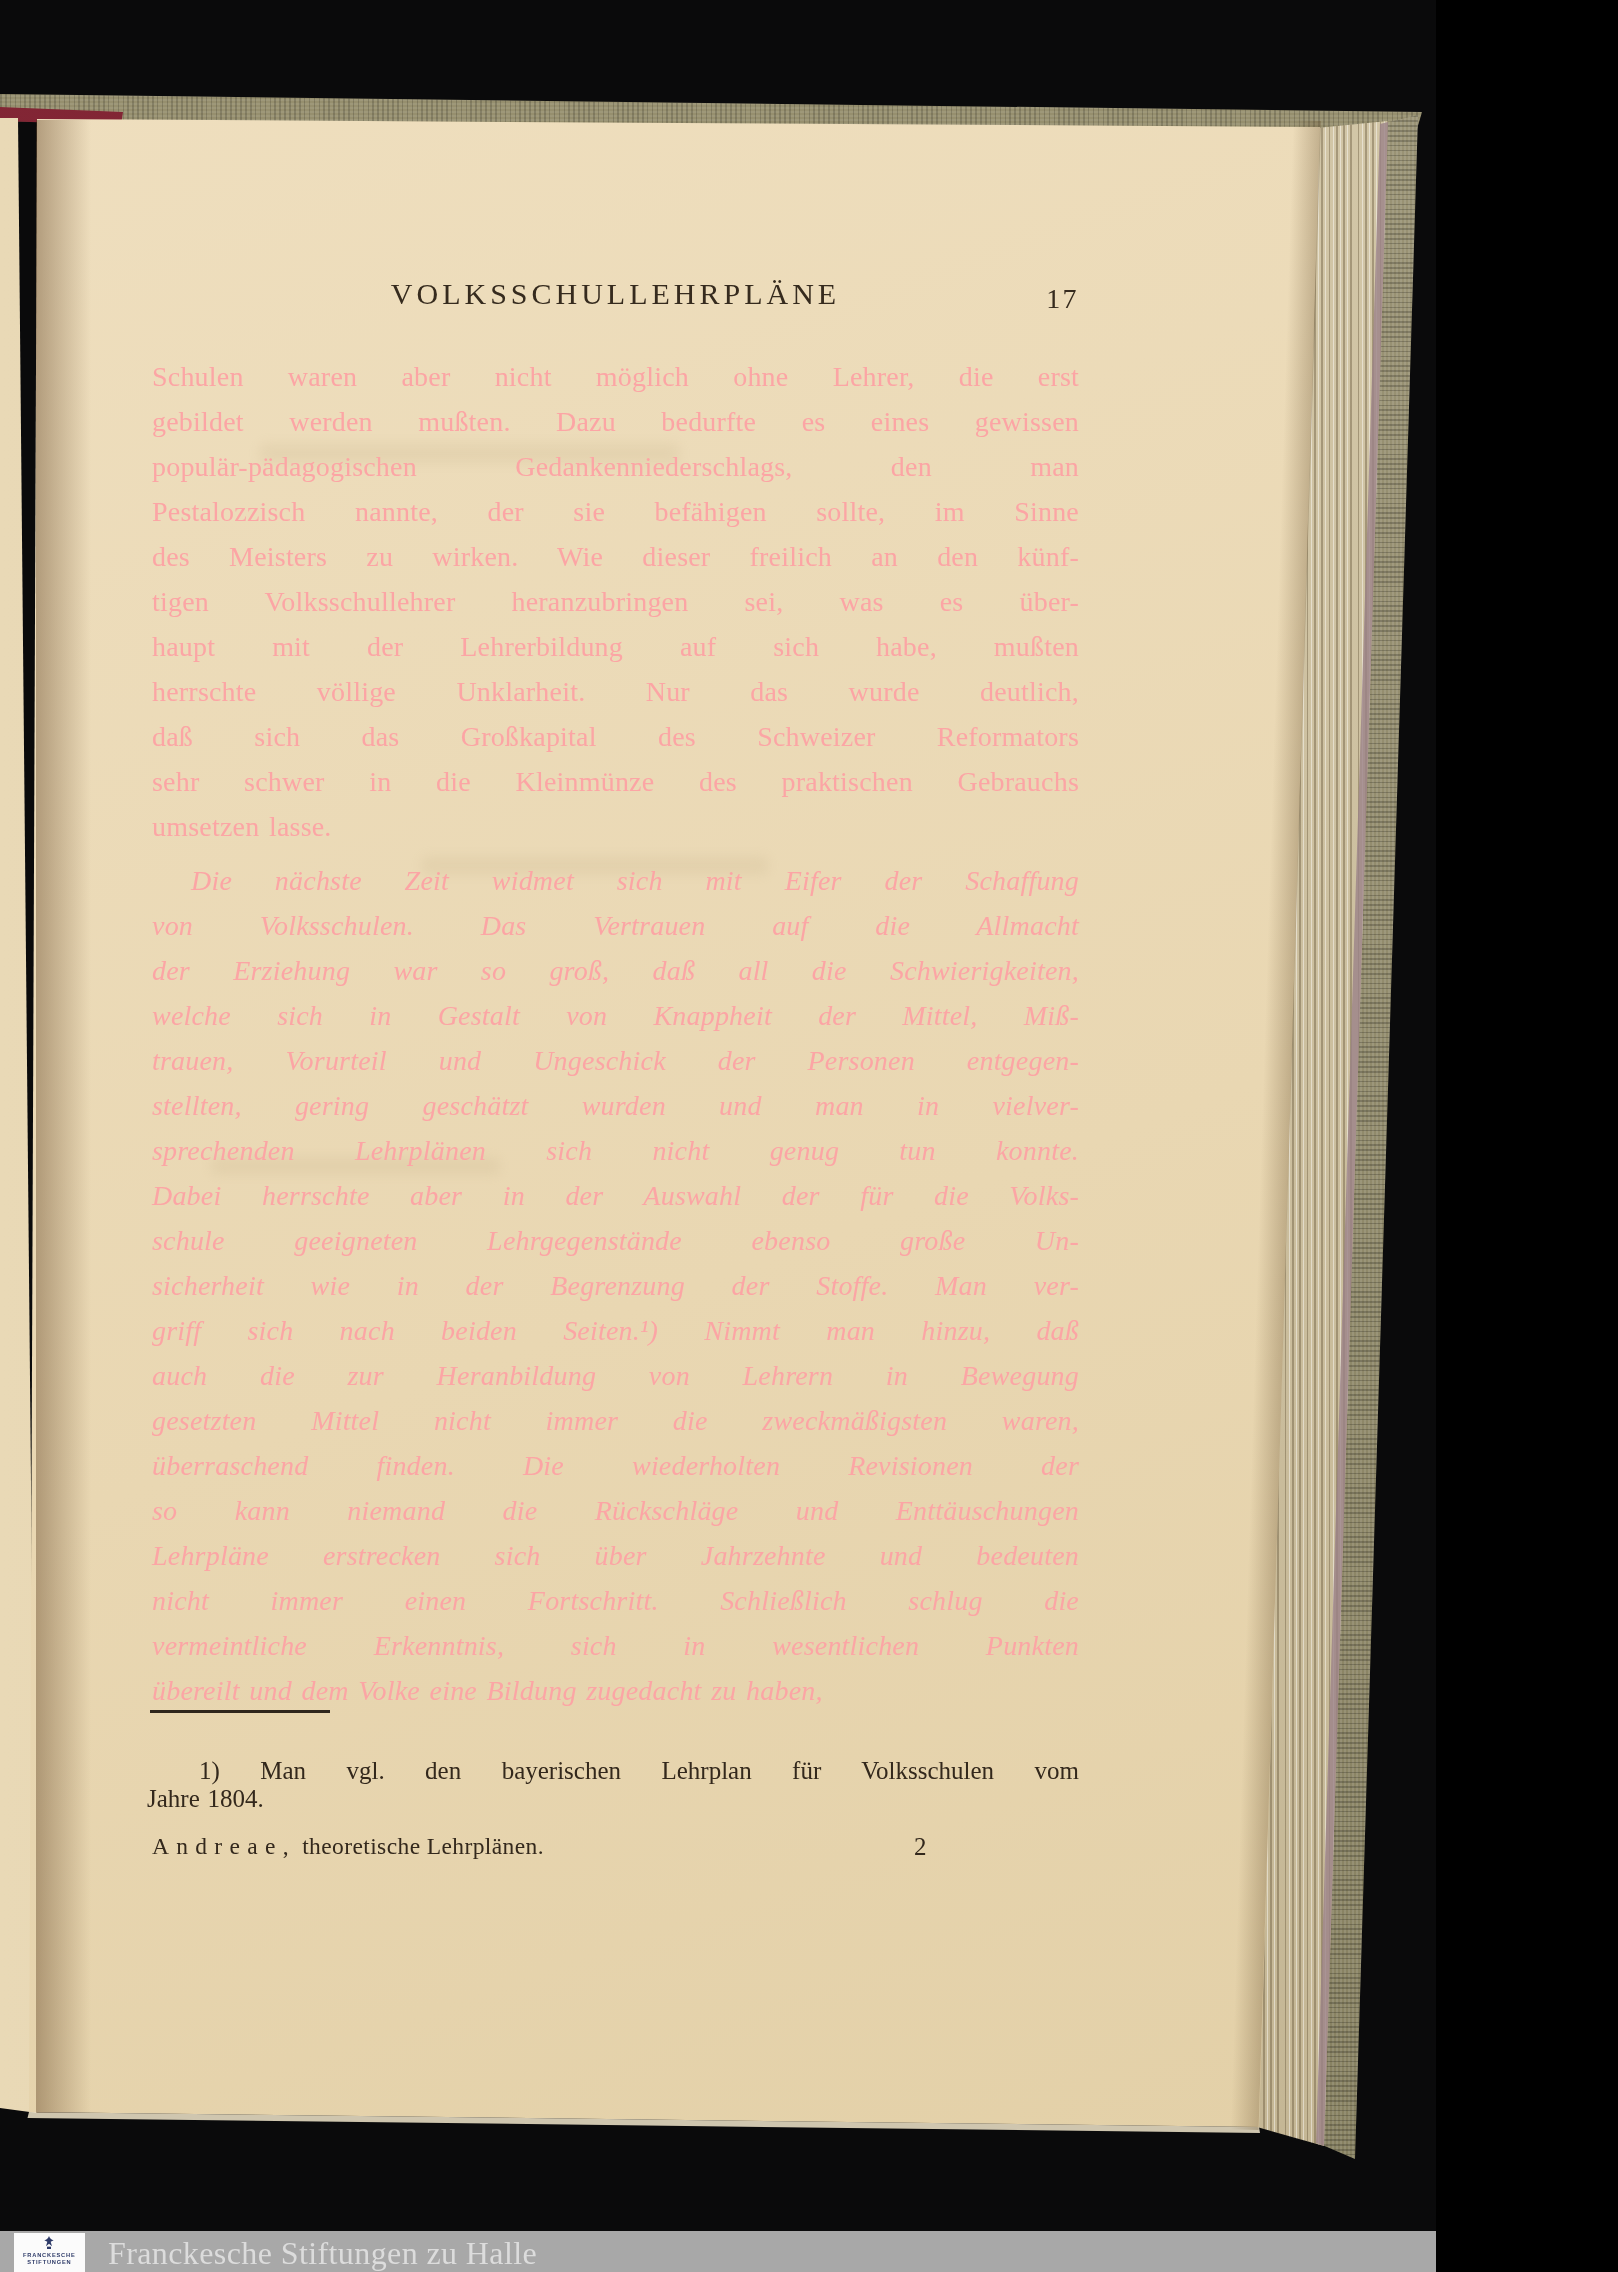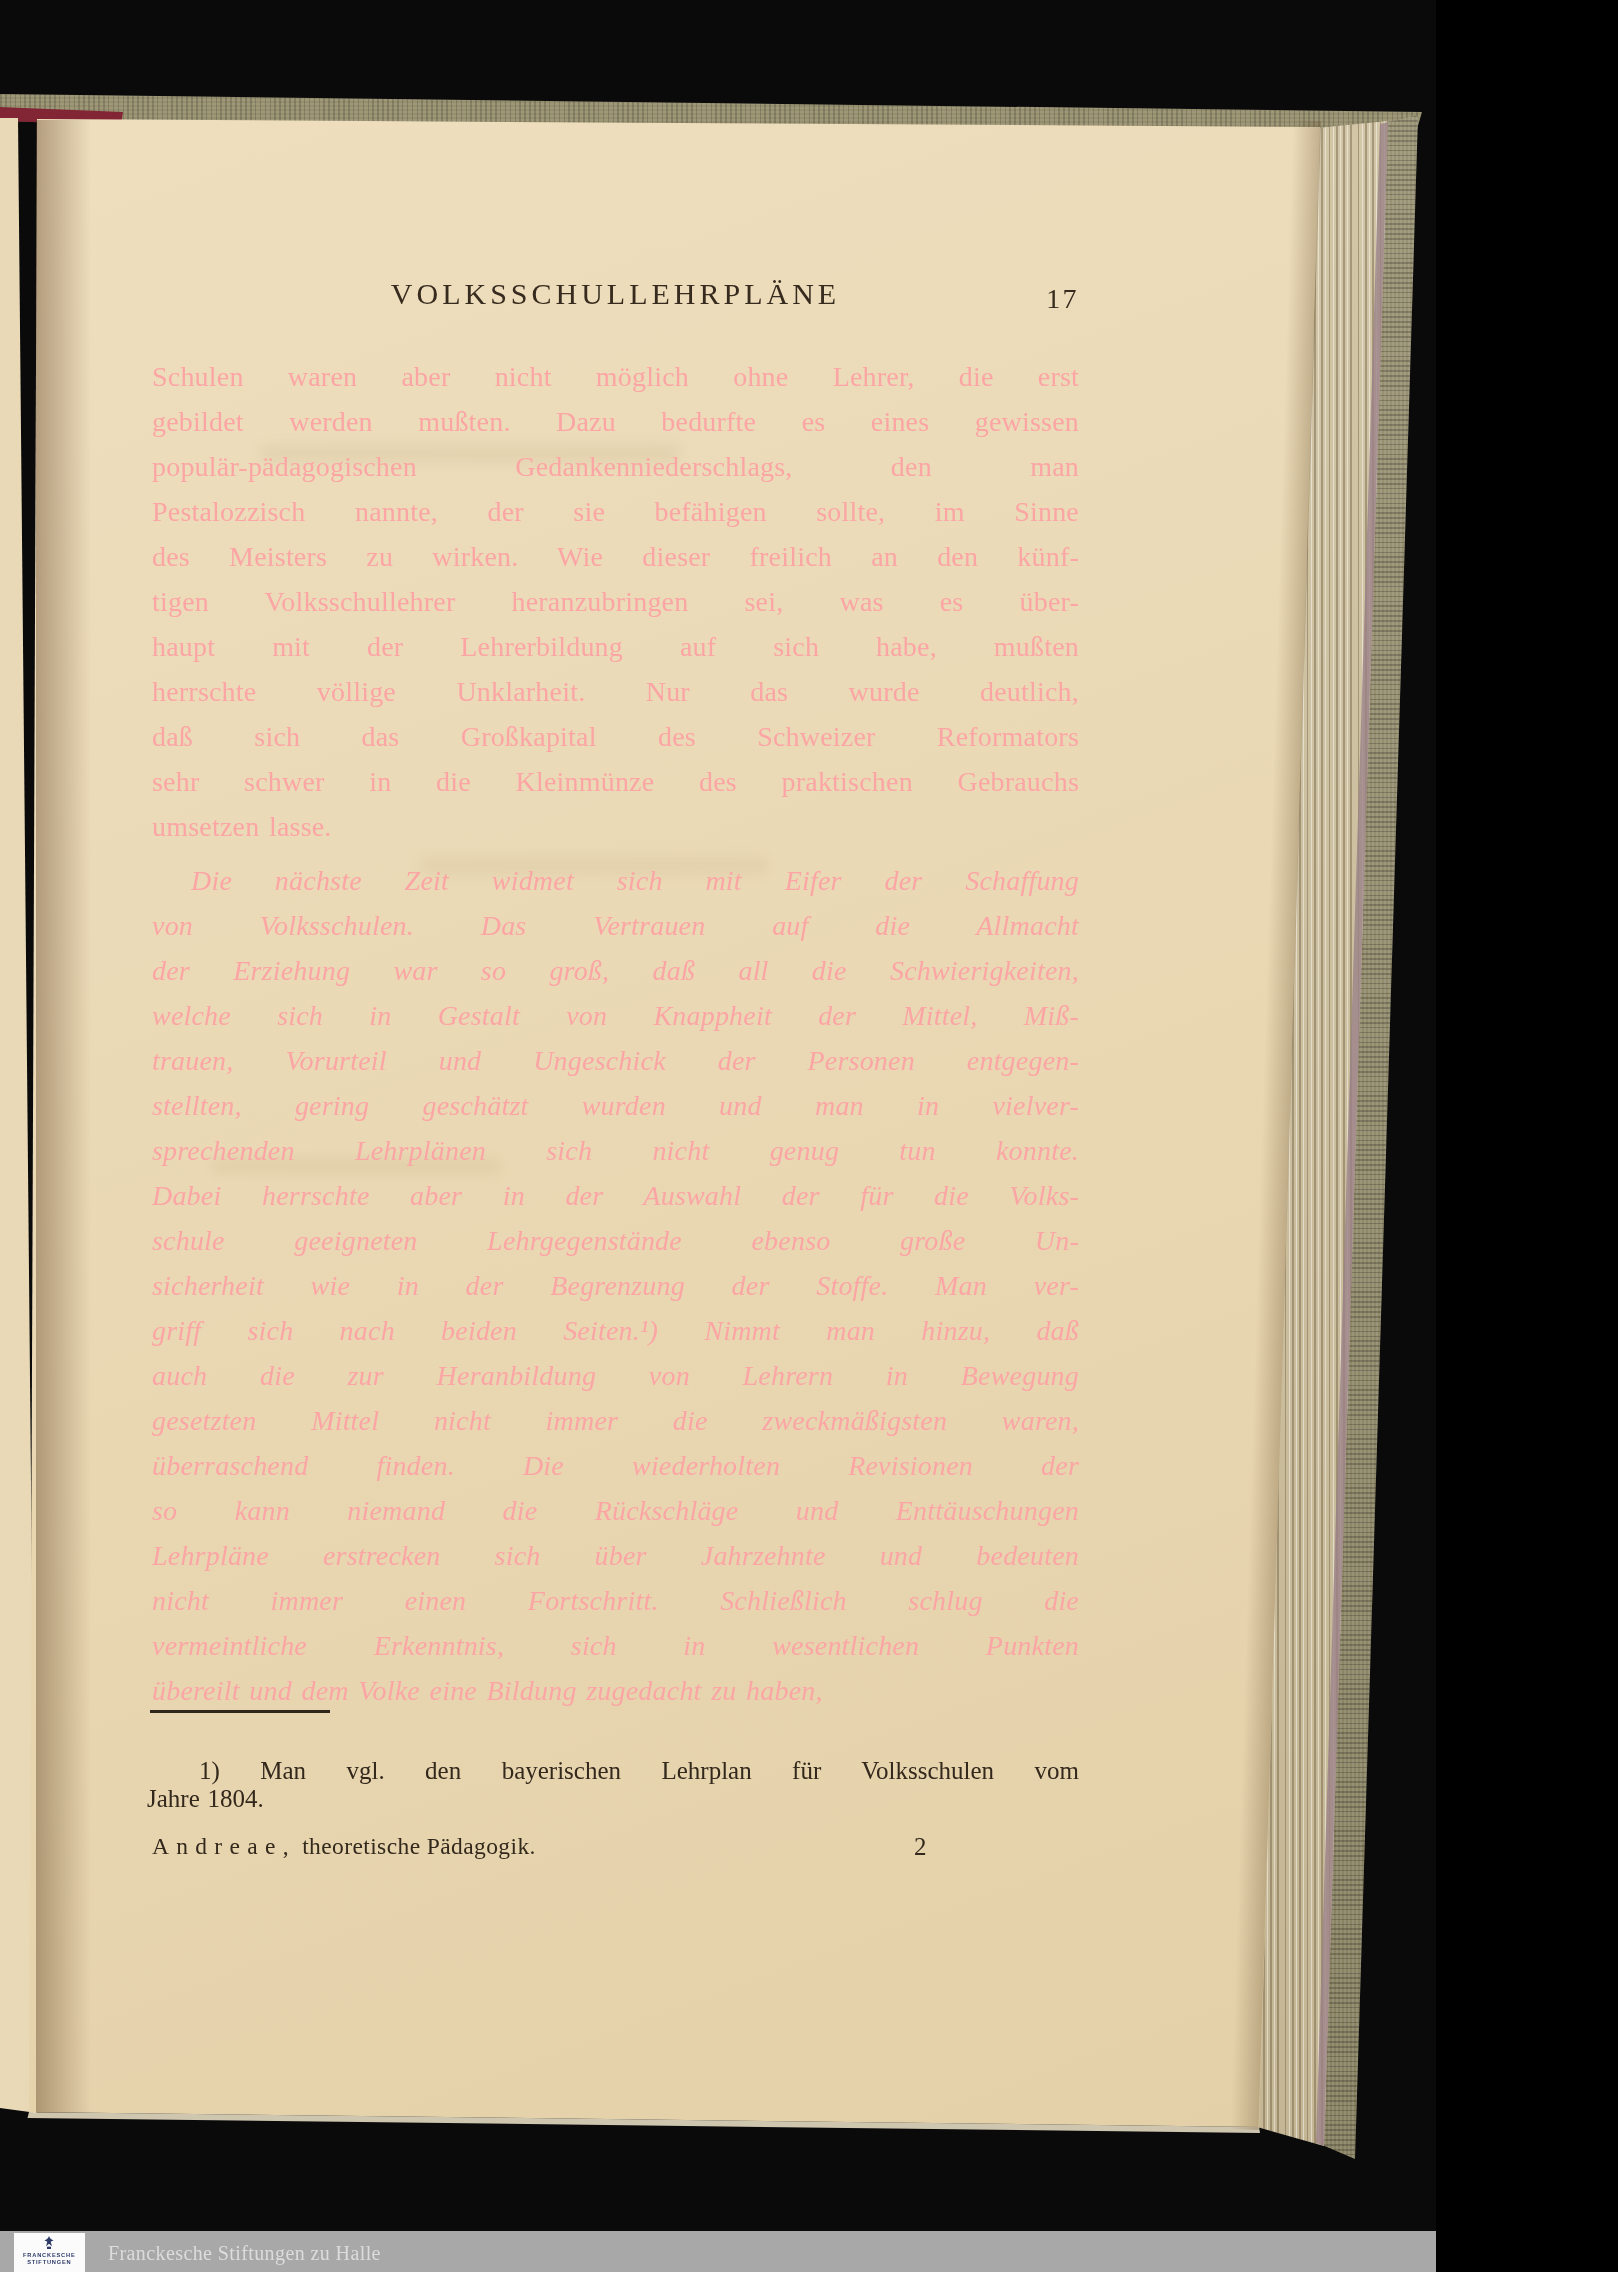--- a/index.html
+++ b/index.html
@@ -112,21 +112,21 @@
     background:#fbfbfb;display:flex;flex-direction:column;align-items:center;
   }
   .logo-box svg{margin-top:1.6px;display:block;}
   .logo-caption{
     font-family:"Liberation Sans","DejaVu Sans",sans-serif;
     font-size:5.7px;line-height:6.5px;letter-spacing:0.8px;color:#2d3a68;
     font-weight:bold;text-align:center;
   }
   .institution-name{
     position:absolute;left:108px;top:0;height:42px;line-height:44px;
-    font-size:20px;color:#dcdcdc;letter-spacing:0.4px;
+    font-size:32px;color:#dcdcdc;letter-spacing:0.4px;
     font-family:"Liberation Serif","DejaVu Serif",serif;
   }
   .dfg-logo{
     position:absolute;left:1561px;top:0;height:42px;line-height:44px;
     font-family:"Liberation Sans","DejaVu Sans",sans-serif;
     font-weight:bold;font-size:29px;letter-spacing:0.8px;color:#f5f5f5;
     transform:scaleY(.92);transform-origin:center;
   }
 </style>
 </head>
@@ -190,21 +190,21 @@
   </div>
 
   <div class="footnote-rule"></div>
 
   <div class="footnote">
       <div class="line">1) Man vgl. den bayerischen Lehrplan für Volksschulen vom</div>
       <div class="line last">Jahre 1804.</div>
     </div>
 
   <div class="signature-line">
-    <span class="signature-author">Andreae,</span><span class="signature-work"> theoretische Pädagogik.</span>
+    <span class="signature-author">Andreae,</span><span class="signature-work"> theoretische Lehrplänen.</span>
     <span class="signature-sheet">2</span>
   </div>
 
   <div class="footer-bar">
     <div class="logo-box">
       <svg width="16" height="18" viewBox="0 0 24 24">
         <path d="M12 1.5 C13 5 15.5 7 19 8 L14.5 10 L16.5 17 L12 13 L7.5 17 L9.5 10 L5 8 C8.5 7 11 5 12 1.5 Z" fill="#2d3a68"></path>
         <rect x="9" y="17.5" width="6" height="3.5" fill="#2d3a68"></rect>
       </svg>
       <div class="logo-caption">FRANCKESCHE</div>

